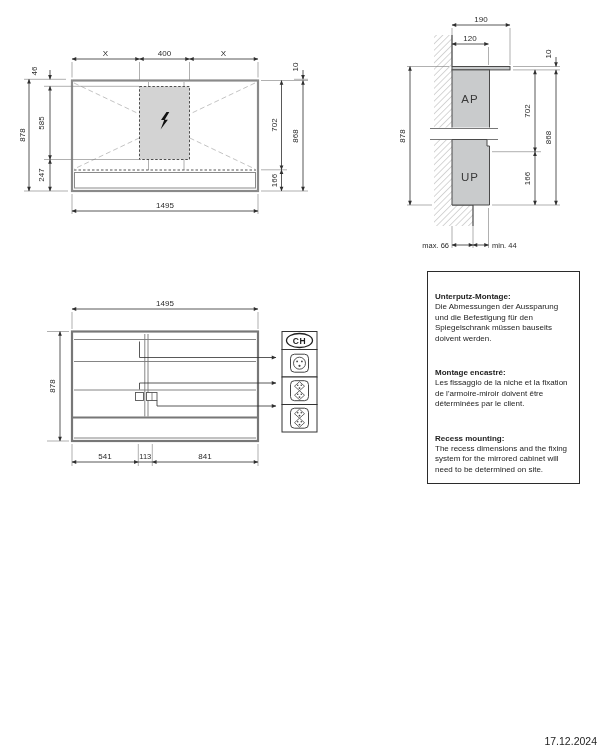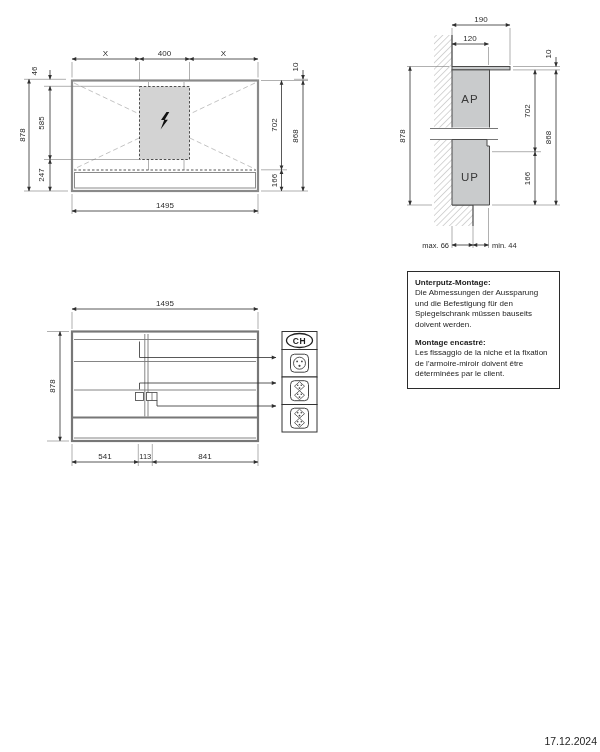--- a/index.html
+++ b/index.html
@@ -6,23 +6,23 @@
   body{width:600px;height:752px;position:relative;font-family:"Liberation Sans",sans-serif;overflow:hidden;}
   svg{position:absolute;left:0;top:0;}
   svg text{font-family:"Liberation Sans",sans-serif;font-size:8px;fill:#2b2b2b;}
   svg text.big{font-size:11.5px;fill:#3a3a3a;letter-spacing:1px;}
   svg text.ch{font-size:8.5px;font-weight:bold;fill:#1c1c1c;letter-spacing:.5px;}
   svg text.sm{font-size:7.5px;}
   .dim{stroke:#2f2f2f;stroke-width:.8;}
   .ext{stroke:#7a7a7a;stroke-width:.6;}
   .thin{stroke:#777;stroke-width:.9;fill:none;}
   .callout{stroke:#2f2f2f;stroke-width:.8;fill:none;}
-  .info-box{position:absolute;left:407px;top:271px;width:153px;box-sizing:border-box;
-    border:1.2px solid #2b2b2b;padding:6px 7px 8px 7px;font-size:8px;line-height:1.3;color:#1d1d1d;background:#fff;}
-  .ib-section + .ib-section{margin-top:8px;}
+  .info-box{position:absolute;left:427px;top:271px;width:153px;box-sizing:border-box;
+    border:1.2px solid #2b2b2b;padding:20px 7px 8px 7px;font-size:8px;line-height:1.3;color:#1d1d1d;background:#fff;}
+  .ib-section + .ib-section{margin-top:24px;}
   .ib-title{font-weight:bold;}
   .date{position:absolute;right:3px;top:735px;font-size:10.5px;color:#1d1d1d;}
 </style>
 </head>
 <body>
 
 <svg width="600" height="752" viewBox="0 0 600 752">
   <defs>
     <marker id="arr" viewBox="0 0 10 10" refX="9.5" refY="5" markerWidth="8" markerHeight="5.6" orient="auto-start-reverse">
       <path d="M0,0.8 L10,5 L0,9.2 Z" fill="#2f2f2f"></path>
@@ -252,15 +252,19 @@
 
 <div class="info-box">
   <div class="ib-section">
     <div class="ib-title">Unterputz-Montage:</div>
     <div class="ib-body">Die Abmessungen der Aussparung und die Befestigung für den Spiegelschrank müssen bauseits doivent werden.</div>
   </div>
   <div class="ib-section">
     <div class="ib-title">Montage encastré:</div>
     <div class="ib-body">Les fissaggio de la niche et la fixation de l'armoire-miroir doivent être déterminées par le client.</div>
   </div>
+  <div class="ib-section">
+    <div class="ib-title">Recess mounting:</div>
+    <div class="ib-body">The recess dimensions and the fixing system for the mirrored cabinet will need to be determined on site.</div>
+  </div>
 </div>
 
 <div class="date">17.12.2024</div>
 
 </body></html>

